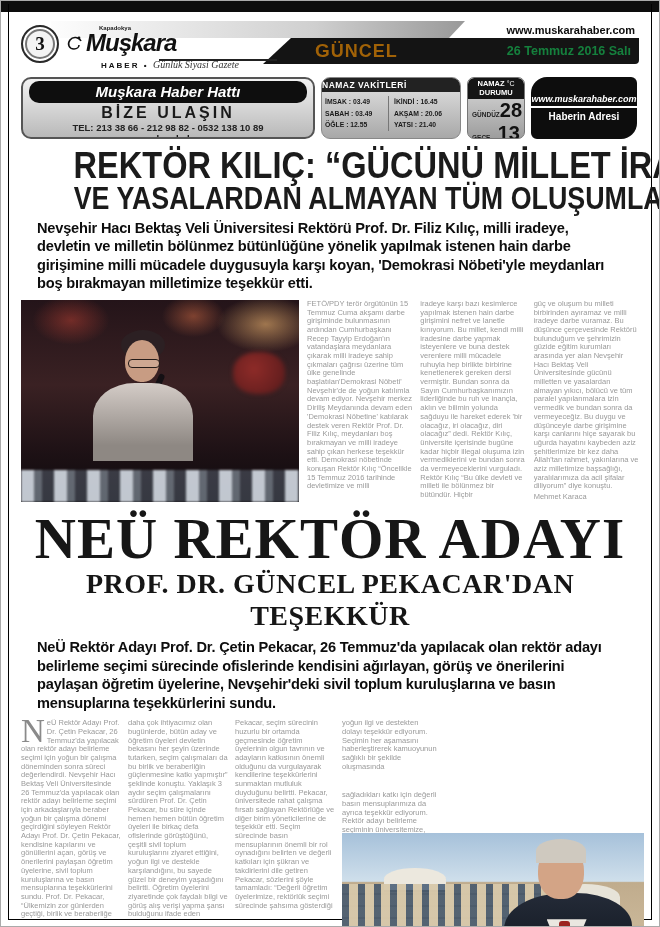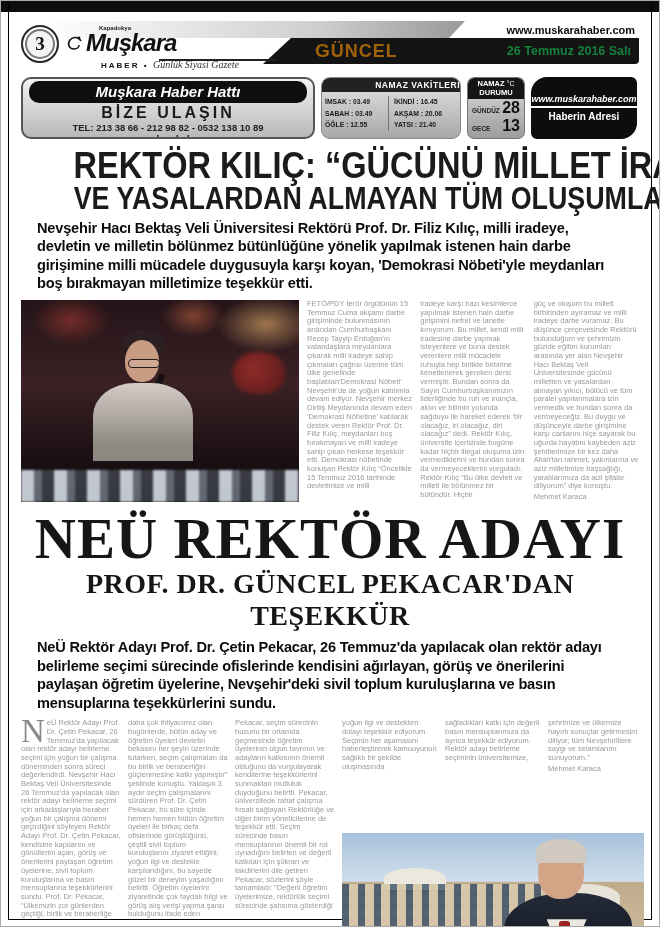--- a/index.html
+++ b/index.html
@@ -43,35 +43,35 @@
   .contact-box{width:294px;box-sizing:border-box;border:2px solid #555;border-radius:10px;
                background:linear-gradient(180deg,#f2f2f2,#b9b9b9);
                text-align:center;overflow:hidden;}
   .contact-title{margin:2px 6px 1px;background:#0e0e0e;color:#fff;border-radius:10px;
                  font-size:15px;font-weight:bold;font-style:italic;padding:2px 0 3px;}
   .contact-cta{font-size:16px;font-weight:900;letter-spacing:3px;color:#1a1a1a;margin-top:1px;}
   .contact-phone{font-size:9.5px;font-weight:bold;color:#222;}
   .contact-site{font-size:9.5px;font-weight:900;color:#111;}
   .prayer-box{width:140px;box-sizing:border-box;border:1px solid #888;border-radius:9px;
               background:linear-gradient(180deg,#e4e4e4,#a8a8a8);overflow:hidden;}
-  .prayer-title{background:#222;color:#fff;font-size:8.5px;font-weight:bold;text-align:right;
+  .prayer-title{background:#222;color:#fff;font-size:8.5px;font-weight:bold;text-align:left;
                 padding:2px 0;letter-spacing:.5px;}
   .prayer-body{display:flex;padding:4px 3px 0;}
   .prayer-col{flex:1;}
   .prayer-col.right{border-left:1px solid #777;padding-left:5px;}
   .pr-row{font-size:6.8px;font-weight:bold;color:#1a1a1a;line-height:1.7;white-space:nowrap;}
   .pr-val::before{content:" : ";}
   .weather-box{width:58px;box-sizing:border-box;border:1px solid #777;border-radius:7px;
                background:linear-gradient(180deg,#ddd,#9d9d9d);overflow:hidden;}
   .weather-title{background:#151515;color:#fff;font-size:7.5px;font-weight:bold;
                  text-align:center;line-height:1.15;padding:2px 0;border-radius:6px 6px 0 0;}
   .weather-unit{font-weight:normal;font-size:7px;}
   .wx-row{display:flex;justify-content:space-between;align-items:baseline;padding:0 4px;}
   .wx-label{font-size:6.5px;font-weight:bold;color:#222;}
-  .wx-val{font-size:16px;font-weight:bold;color:#111;}
+  .wx-val{font-size:20px;font-weight:bold;color:#111;}
   .address-box{width:106px;box-sizing:border-box;background:#0d0d0d;color:#fff;
                border-radius:16px 6px 16px 6px;display:flex;flex-direction:column;
                align-items:center;justify-content:center;gap:3px;}
   .addr-site{font-size:9px;font-weight:900;font-style:italic;border-bottom:2px solid #fff;
              padding-bottom:2px;}
   .addr-caption{font-size:10px;font-weight:bold;}
 
   
   .headline1{margin-top:9px;text-align:center;font-weight:bold;color:#1b1b1b;line-height:.96;}
   .headline1 .hl1a,.headline1 .hl1b{display:inline-block;transform:scaleX(.88);transform-origin:center;white-space:nowrap;}
@@ -85,21 +85,21 @@
   .byline{margin-top:2px;color:#9a9a9a;}
 
   
   .headline2{margin-top:10px;text-align:center;font-family:"Liberation Serif",serif;
              font-weight:900;font-size:57px;line-height:.95;color:#161616;letter-spacing:1px;}
   .subheadline2{text-align:center;font-family:"Liberation Serif",serif;font-weight:900;
                 font-size:28px;color:#161616;margin-top:2px;letter-spacing:.5px;}
   .article2{display:flex;gap:7px;margin-top:7px;height:248px;}
   .a2col{width:100px;flex:none;}
   .a2-right{width:302px;flex:none;display:flex;flex-direction:column;}
-  .a2-top{display:flex;gap:7px;height:108px;}
+  .a2-top{display:flex;gap:20px;height:108px;flex-direction:column;}
   .a2minicol{width:96px;flex:none;}
   .dropcap{float:left;font-family:"Liberation Serif",serif;font-size:33px;line-height:.78;
            padding-right:2px;color:#8a8a8a;}
 
   
   .photo1{position:relative;width:278px;flex:none;overflow:hidden;background:
     radial-gradient(ellipse 70px 40px at 88% 12%, rgba(255,195,120,.55), transparent 70%),
     radial-gradient(ellipse 45px 30px at 62% 8%, rgba(255,130,80,.4), transparent 70%),
     radial-gradient(ellipse 55px 35px at 18% 10%, rgba(205,70,55,.45), transparent 70%),
     linear-gradient(180deg,#241419 0%,#3a2123 42%,#1d1115 76%,#0e0a0c 100%);}

